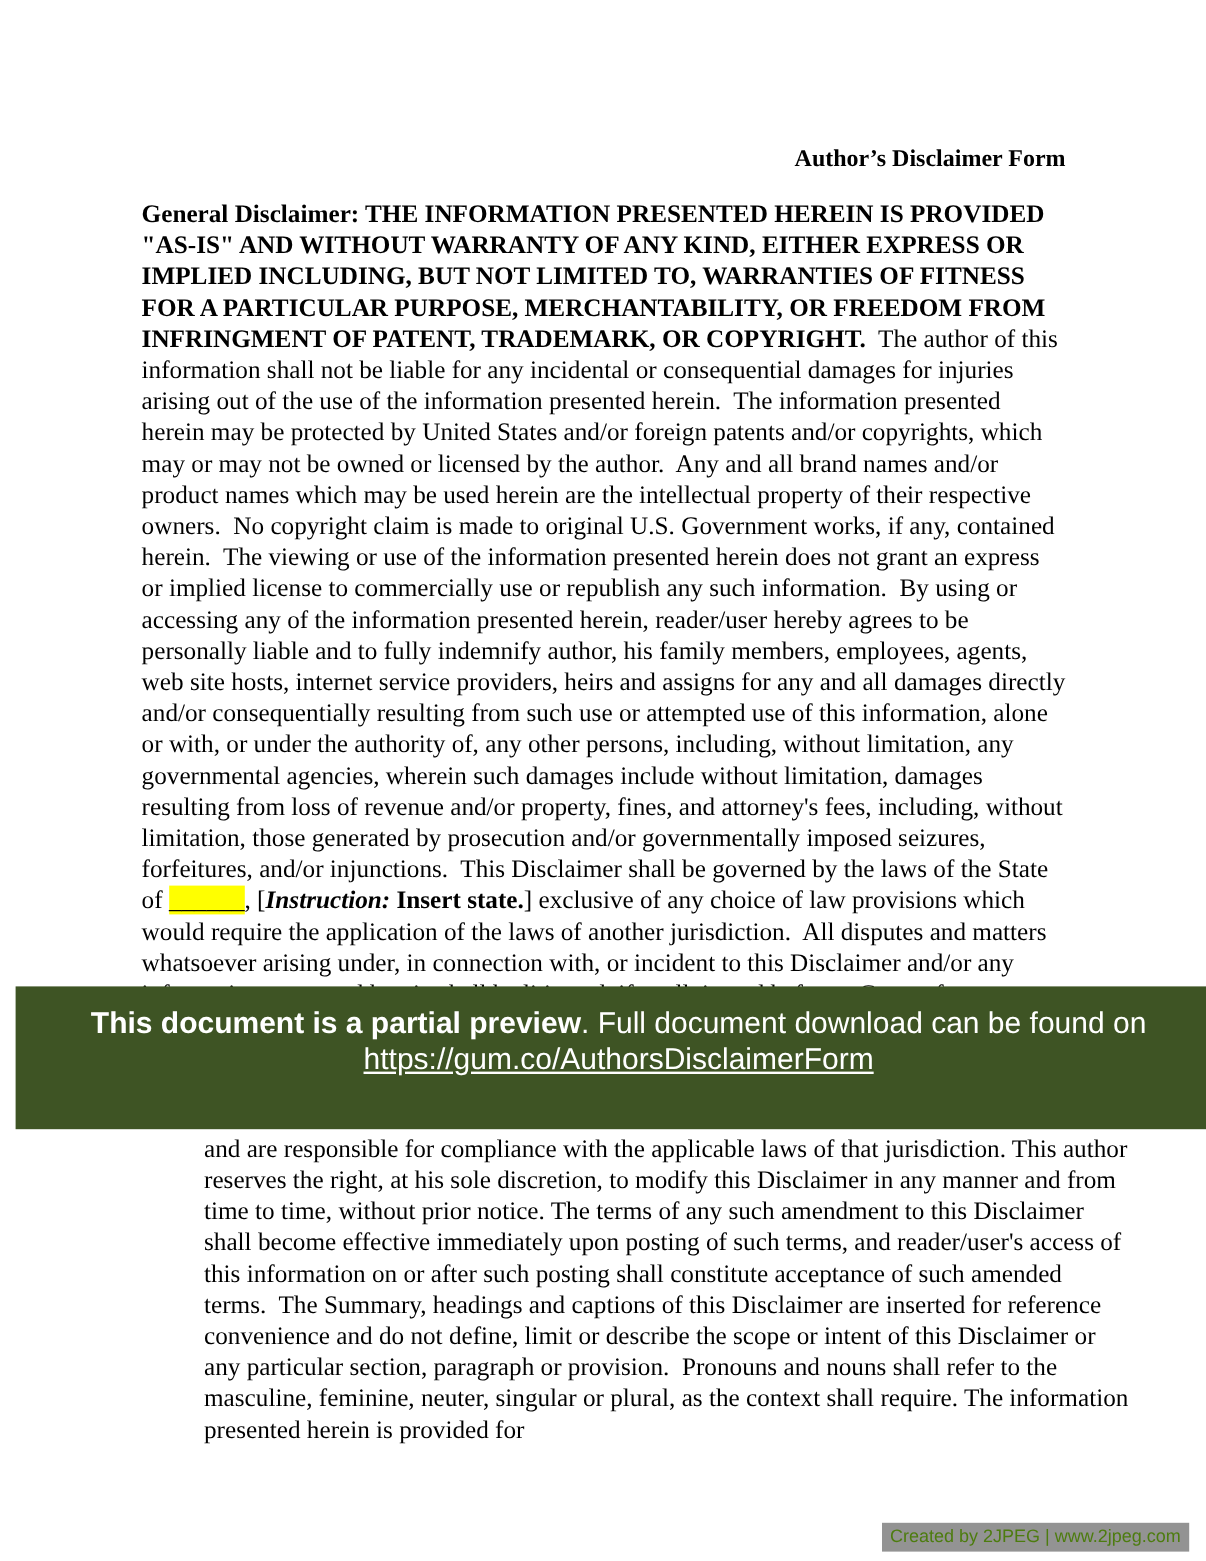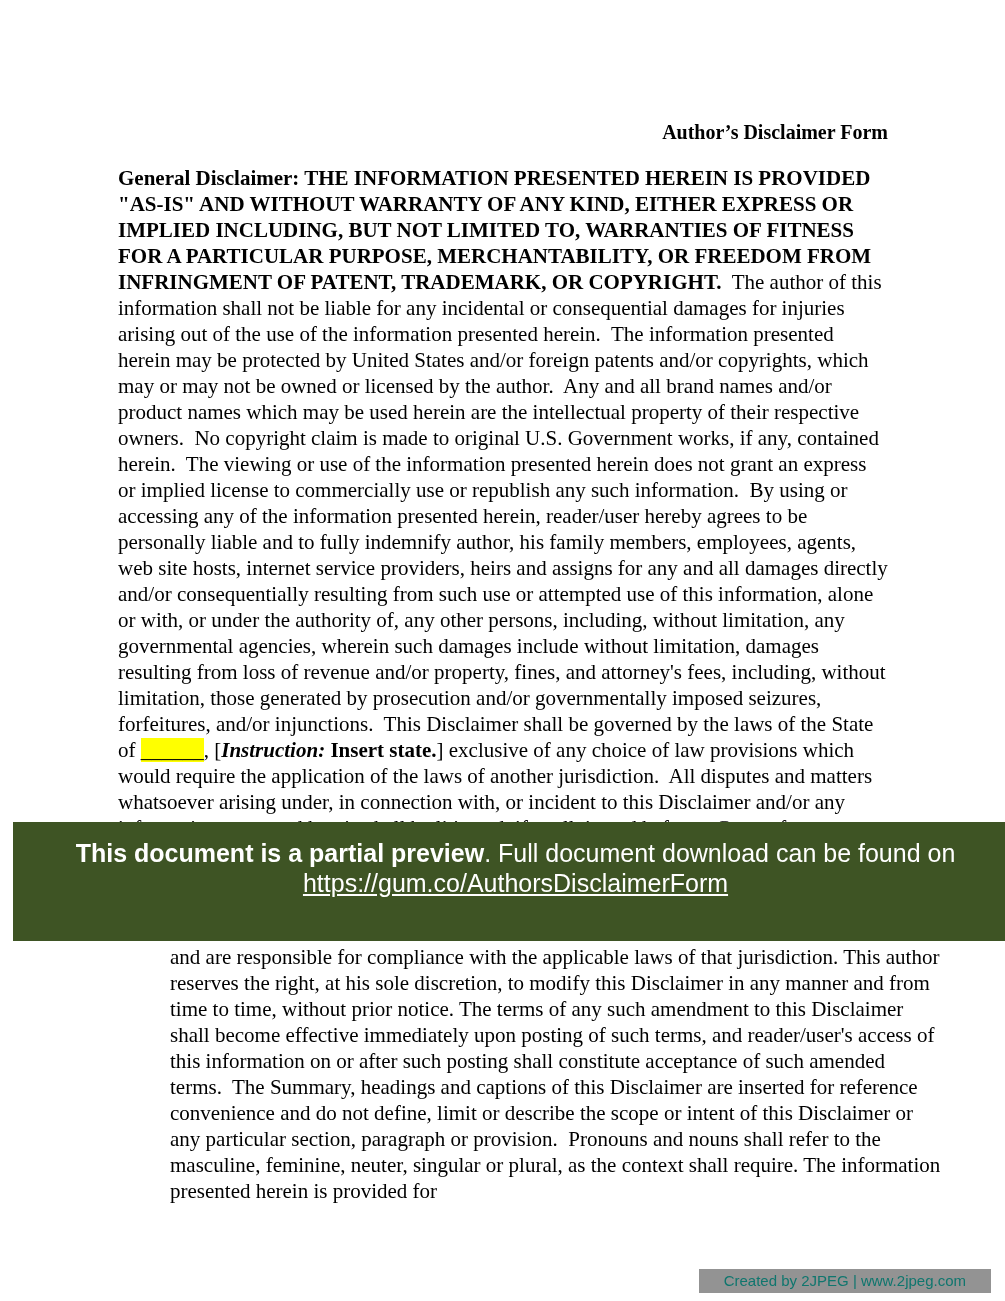--- a/index.html
+++ b/index.html
@@ -57,25 +57,25 @@
   .banner-link {
     color: #ffffff;
     text-decoration: underline;
     cursor: pointer;
   }
   .watermark {
     position: absolute;
     right: 14px;
     bottom: 8px;
     background: rgba(128, 128, 128, 0.85);
-    color: #0f766e;
+    color: #4d7c0f;
     font-family: "Liberation Sans", sans-serif;
     font-size: 15px;
     line-height: 18px;
-    padding: 3px 25px;
+    padding: 3px 7px;
     z-index: 6;
   }
 </style>
 </head>
 <body>
 
 <div class="page">
 
   <div class="content">
     <div class="doc-title">Author’s Disclaimer Form</div>

